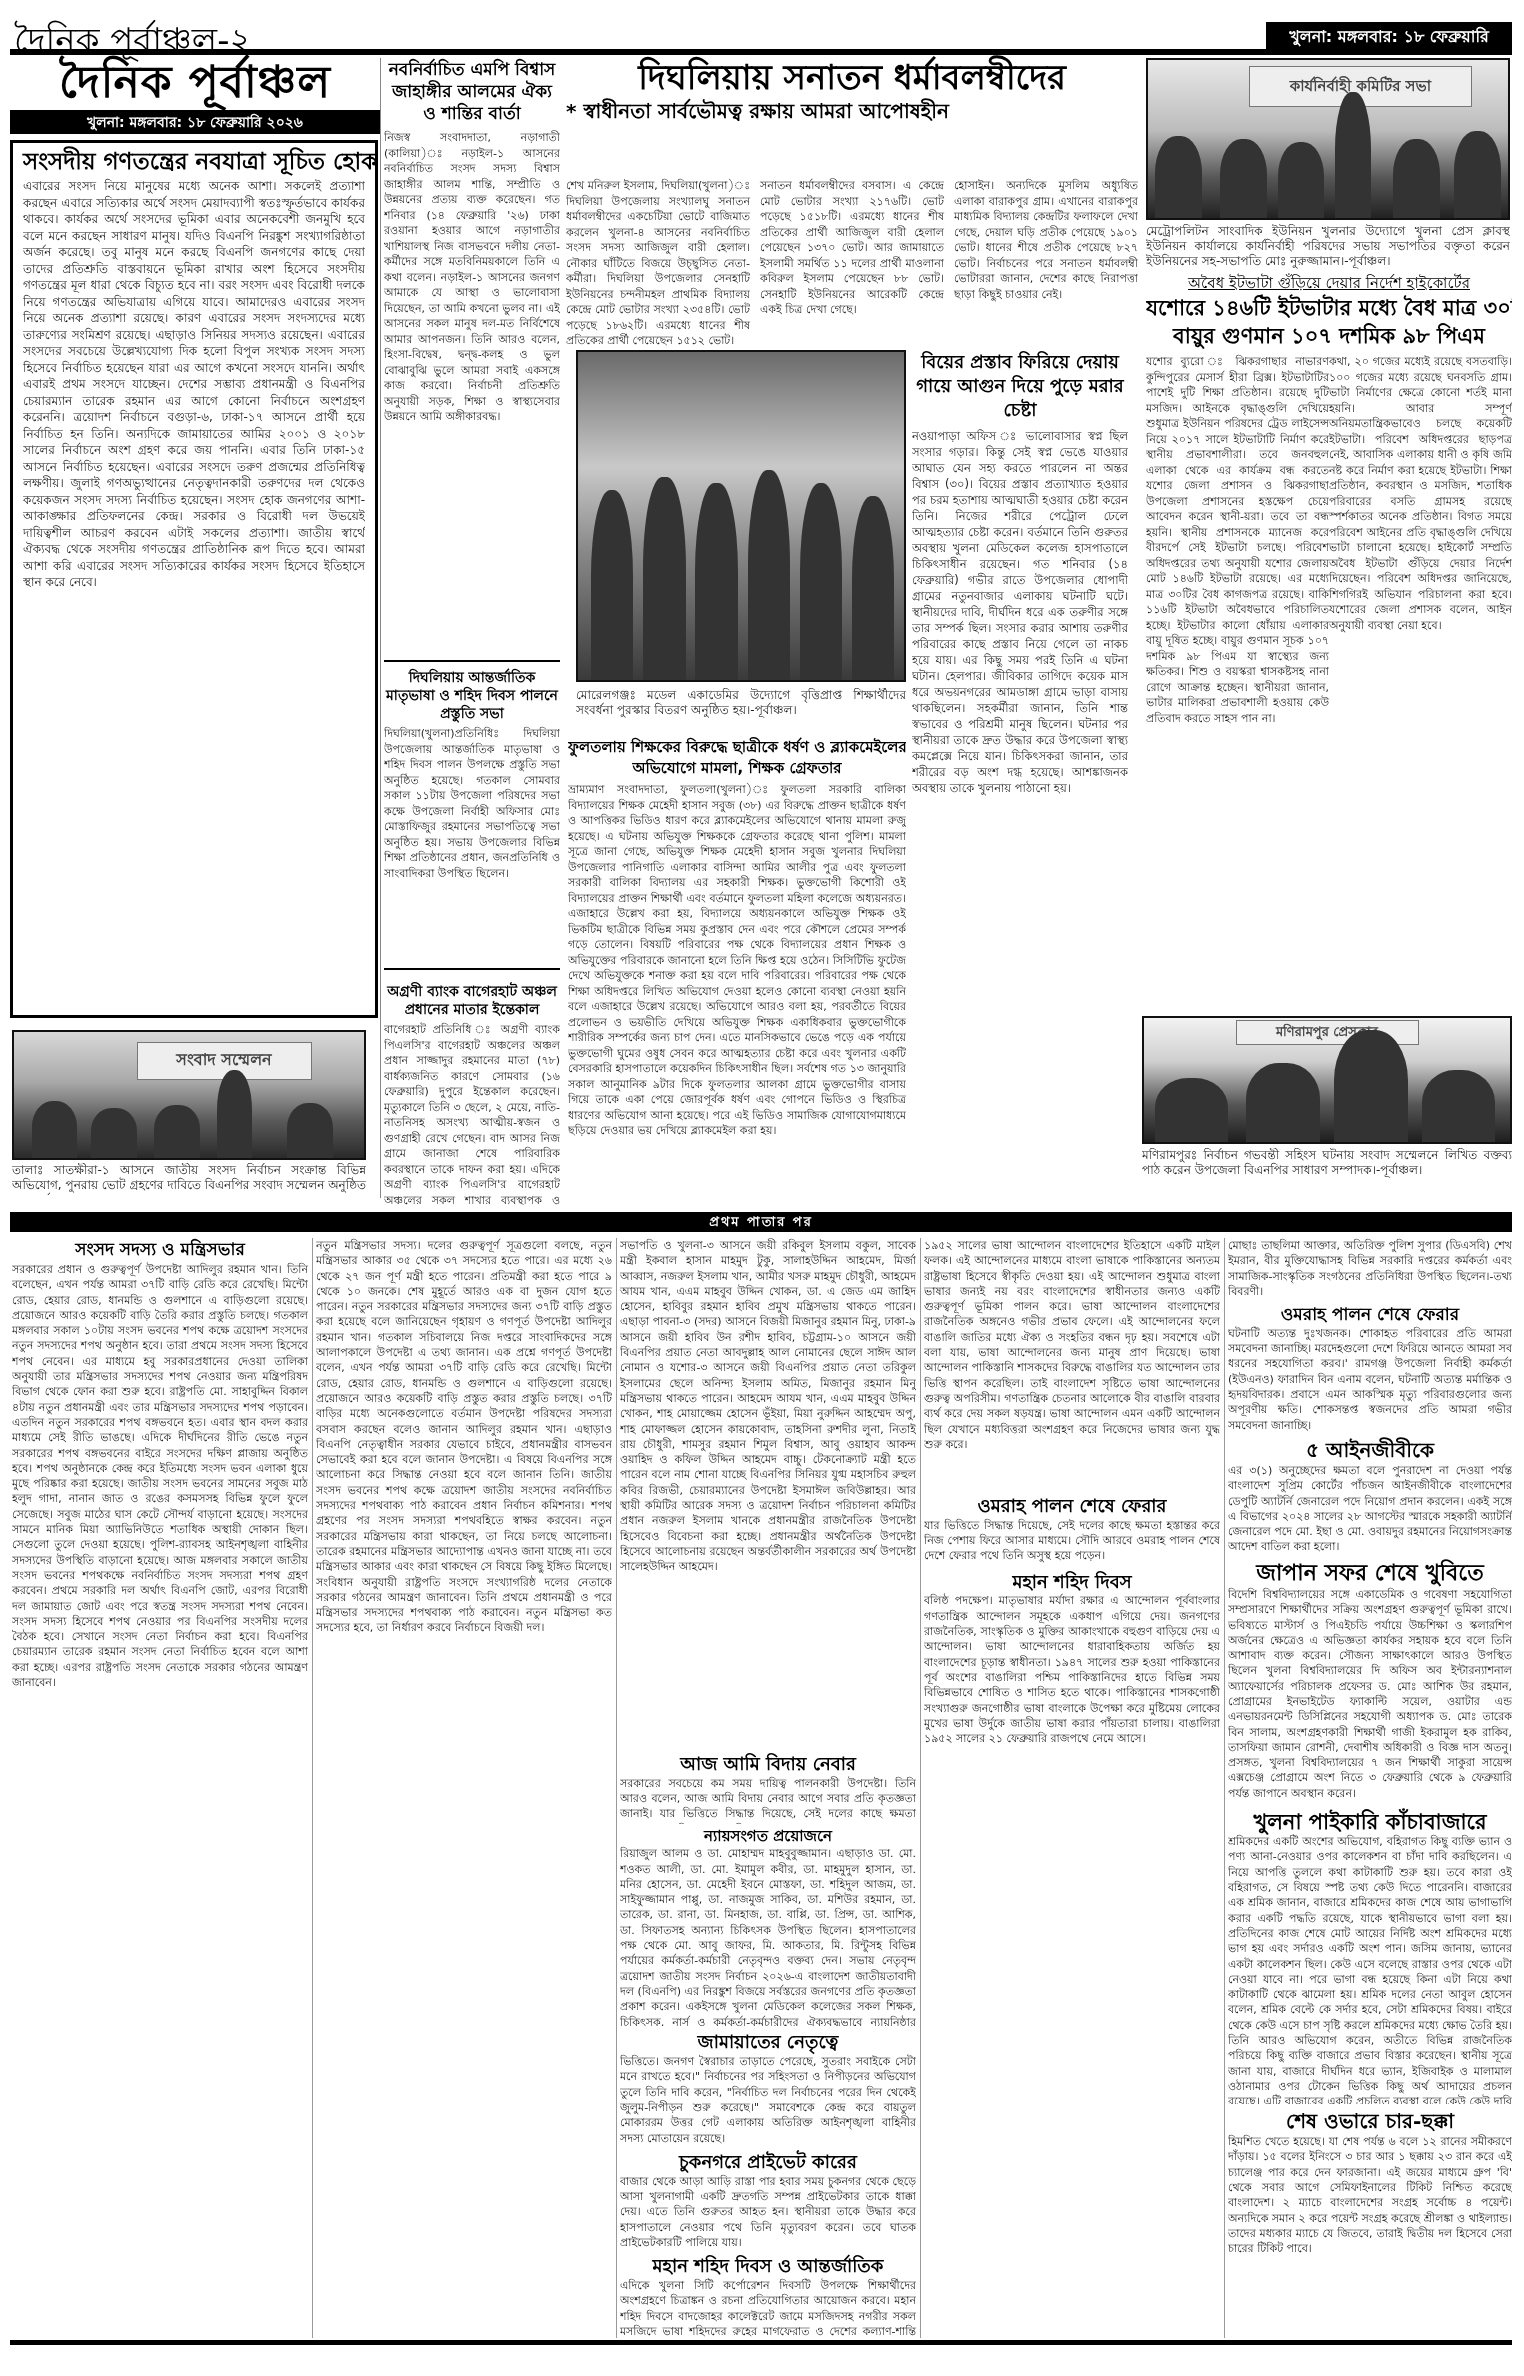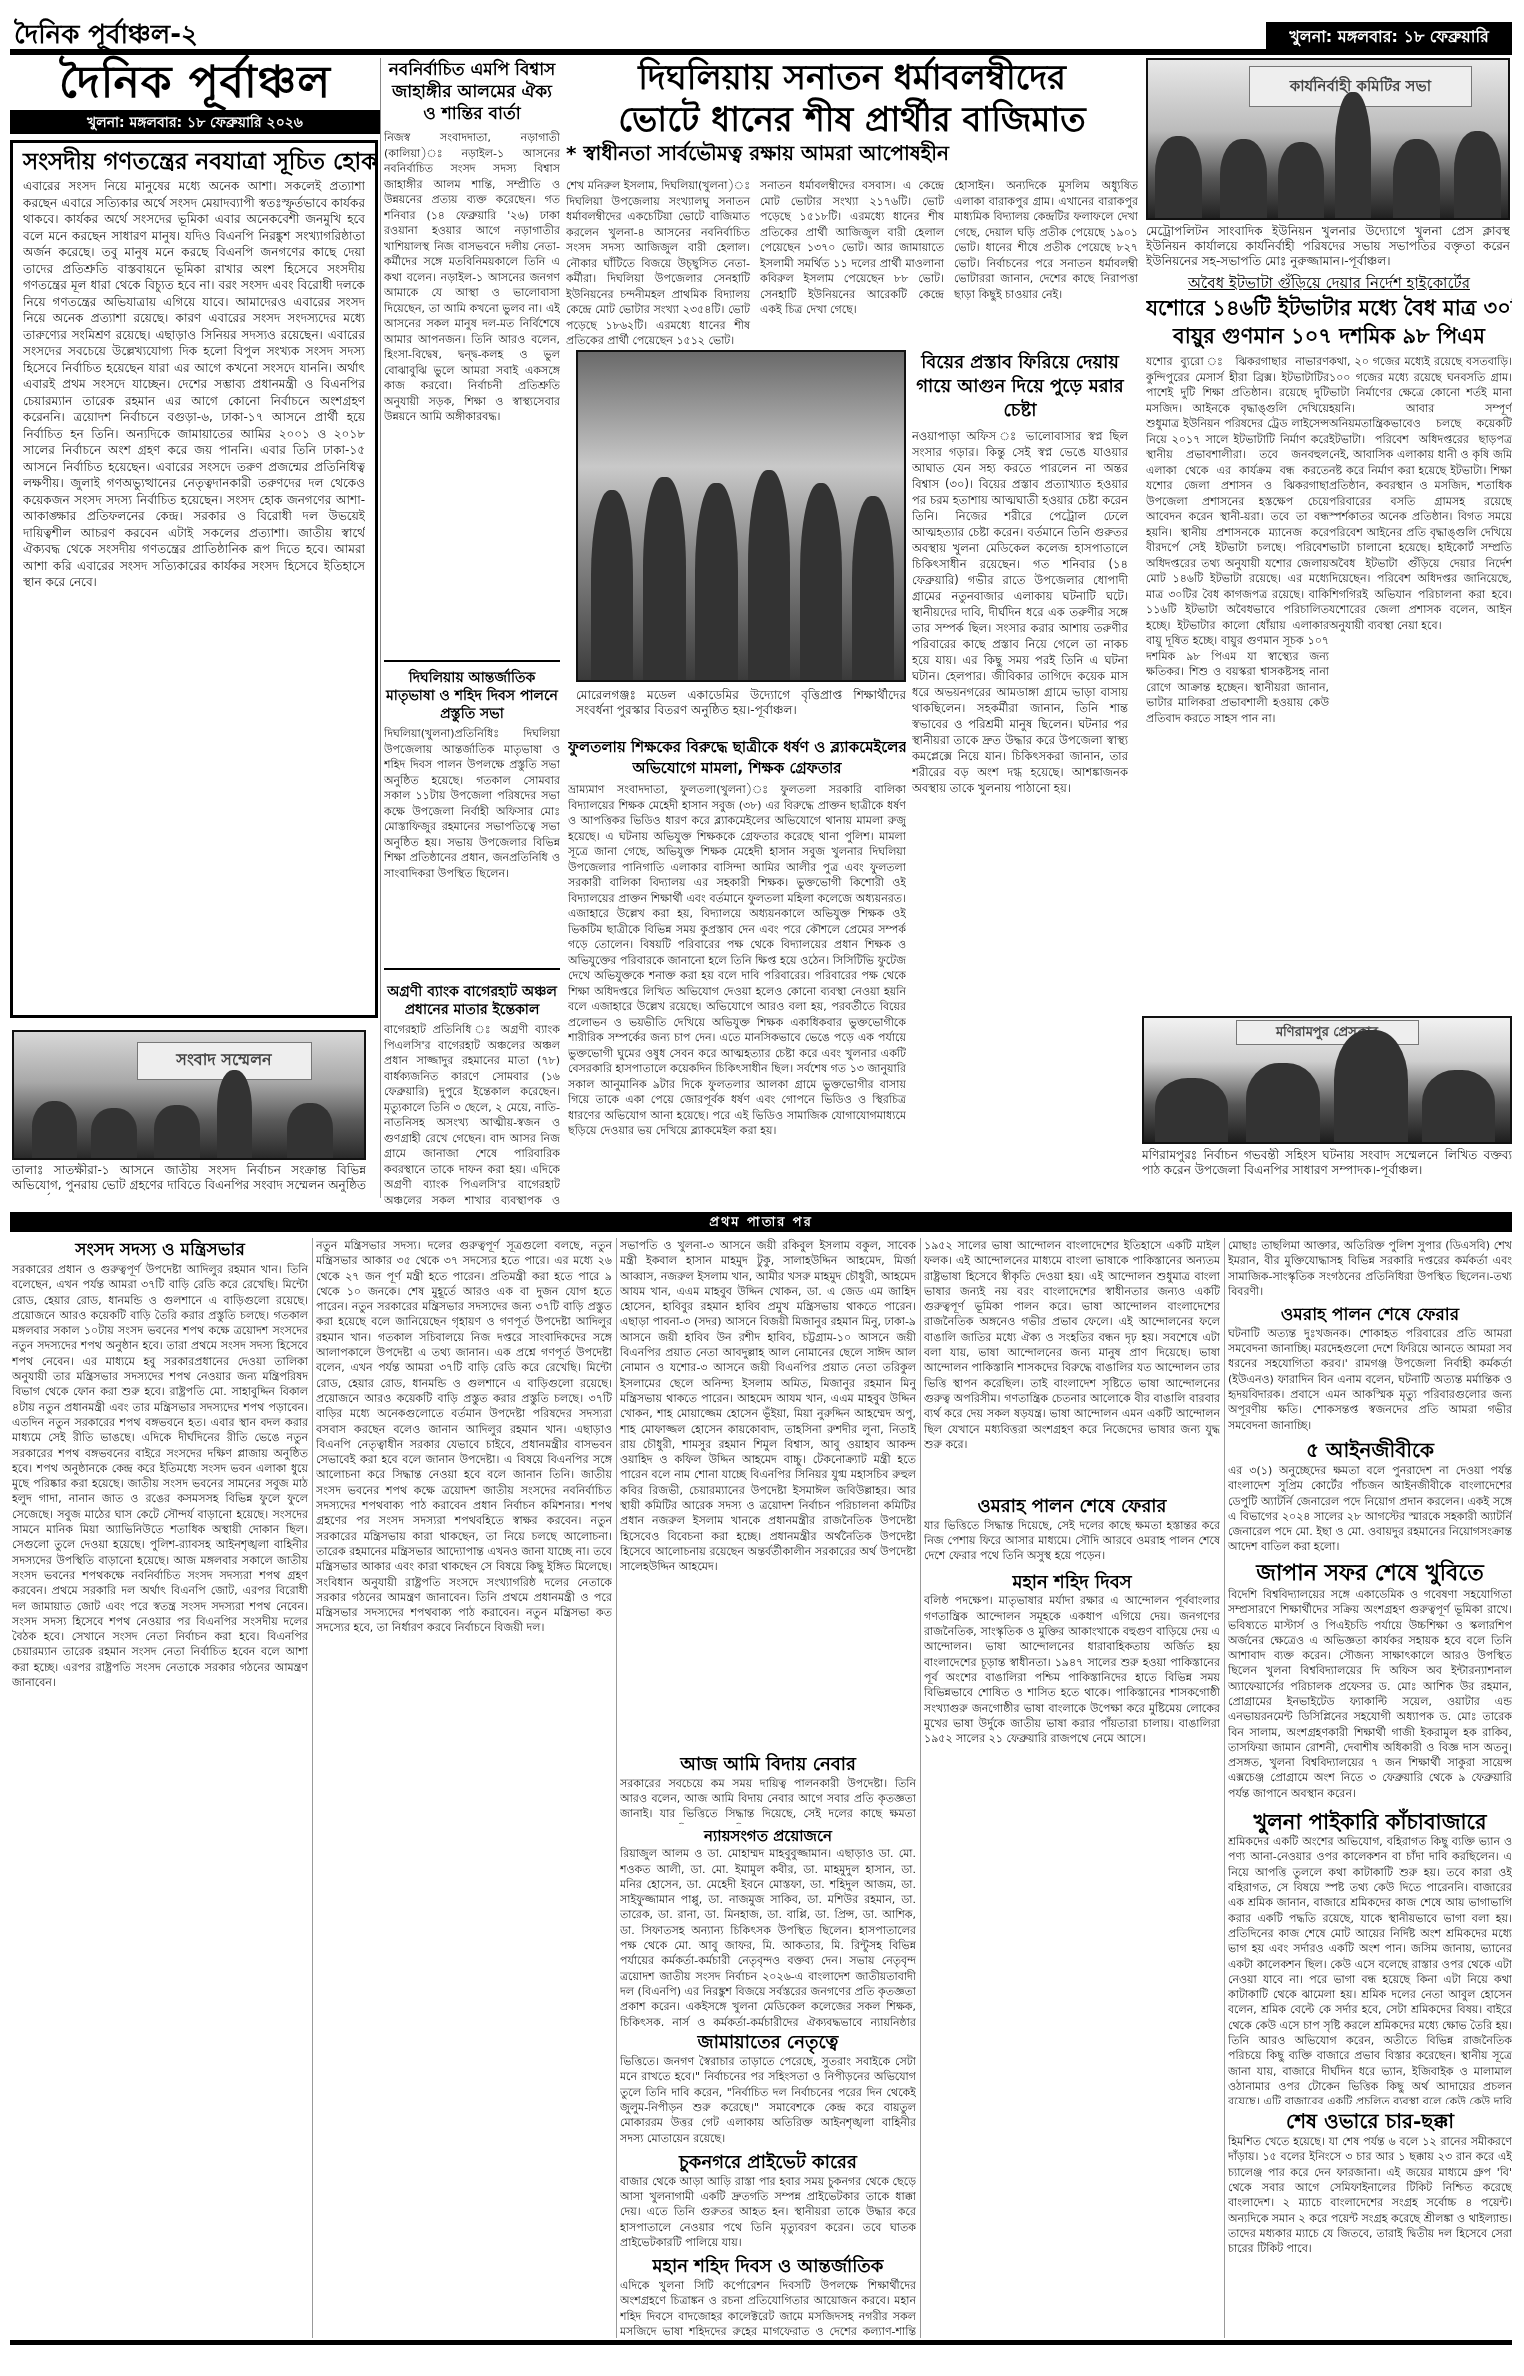--- a/index.html
+++ b/index.html
@@ -11,21 +11,21 @@
 .photo{background:linear-gradient(180deg,#d8d8d8 0%,#a8a8a8 40%,#5a5a5a 70%,#2a2a2a 100%);border:2px solid #111;overflow:hidden}
 .photo .banner{position:absolute;left:20%;right:20%;top:8%;height:30%;background:#eee;border:1px solid #777;display:flex;align-items:center;justify-content:center;font-weight:bold;color:#444;font-size:18px}
 .photo .person{position:absolute;bottom:0;width:13%;height:55%;background:#333;border-radius:45% 45% 0 0}
 .cap{font-size:12px;line-height:15px;color:#222;text-align:justify}
 .rule{background:#000}
 .bar{background:#000;color:#fff;font-weight:bold}
 </style>
 </head>
 <body>
 
-<div class="abs" style="left:14px;top:14px;font-size:26px;font-weight:bold;color:#000">দৈনিক পূর্বাঞ্চল-২</div>
+<div class="abs" style="left:14px;top:14px;font-size:34px;font-weight:normal;color:#000">দৈনিক পূর্বাঞ্চল-২</div>
 <div class="abs bar" style="left:1266px;top:22px;width:246px;height:30px;font-size:16px;line-height:30px;text-align:center">খুলনা: মঙ্গলবার: ১৮ ফেব্রুয়ারি ২০২৬</div>
 <div class="abs rule" style="left:10px;top:49px;width:1502px;height:6px"></div>
 
 <div class="abs" style="left:10px;top:58px;width:370px;height:900px;">
   <div style="font-size:44px;font-weight:900;text-align:center;letter-spacing:1px;color:#000;height:48px;line-height:48px;font-family:'DejaVu Serif',serif">দৈনিক পূর্বাঞ্চল</div>
   <div class="bar" style="margin-top:4px;height:24px;line-height:24px;font-size:14px;text-align:center">খুলনা: মঙ্গলবার: ১৮ ফেব্রুয়ারি ২০২৬</div>
 </div>
 
 <div class="abs" style="left:10px;top:140px;width:368px;height:878px;border:3px solid #000;padding:6px 10px;overflow:hidden;">
   <div class="hd" style="font-size:23px;margin-bottom:4px;white-space:nowrap">সংসদীয় গণতন্ত্রের নবযাত্রা সূচিত হোক</div>
@@ -53,21 +53,20 @@
   <div class="bt">দিঘলিয়া(খুলনা)প্রতিনিধিঃ দিঘলিয়া উপজেলায় আন্তর্জাতিক মাতৃভাষা ও শহিদ দিবস পালন উপলক্ষে প্রস্তুতি সভা অনুষ্ঠিত হয়েছে। গতকাল সোমবার সকাল ১১টায় উপজেলা পরিষদের সভা কক্ষে উপজেলা নির্বাহী অফিসার মোঃ মোস্তাফিজুর রহমানের সভাপতিত্বে সভা অনুষ্ঠিত হয়। সভায় উপজেলার বিভিন্ন শিক্ষা প্রতিষ্ঠানের প্রধান, জনপ্রতিনিধি ও সাংবাদিকরা উপস্থিত ছিলেন।</div>
 </div>
 
 <div class="abs" style="left:384px;top:968px;width:176px;height:240px;overflow:hidden;border-top:2px solid #000;padding-top:12px;">
   <div class="hd" style="font-size:14px;line-height:18px;margin-bottom:4px">অগ্রণী ব্যাংক বাগেরহাট অঞ্চল প্রধানের মাতার ইন্তেকাল</div>
   <div class="bt">বাগেরহাট প্রতিনিধি ঃ অগ্রণী ব্যাংক পিএলসি'র বাগেরহাট অঞ্চলের অঞ্চল প্রধান সাজ্জাদুর রহমানের মাতা (৭৮) বার্ধক্যজনিত কারণে সোমবার (১৬ ফেব্রুয়ারি) দুপুরে ইন্তেকাল করেছেন। মৃত্যুকালে তিনি ৩ ছেলে, ২ মেয়ে, নাতি-নাতনিসহ অসংখ্য আত্মীয়-স্বজন ও গুণগ্রাহী রেখে গেছেন। বাদ আসর নিজ গ্রামে জানাজা শেষে পারিবারিক কবরস্থানে তাকে দাফন করা হয়। এদিকে অগ্রণী ব্যাংক পিএলসি'র বাগেরহাট অঞ্চলের সকল শাখার ব্যবস্থাপক ও কর্মকর্তা-কর্মচারীবৃন্দ মরহুমার ইন্তেকালে গভীর শোক প্রকাশ করেছেন এবং শোকসন্তপ্ত পরিবারের প্রতি আন্তরিক সমবেদনা জানিয়েছেন।</div>
 </div>
 
 <div class="abs" style="left:566px;top:56px;width:572px;height:245px;">
   <div class="hd" style="font-size:34px;line-height:42px;white-space:nowrap">দিঘলিয়ায় সনাতন ধর্মাবলম্বীদের</div>
-  <div class="hd" style="font-size:34px;line-height:42px;white-space:nowrap">ভোটে ধানের শীষ প্রার্থীর বাজিমাত</div>
   <div class="hd" style="font-size:20px;line-height:26px;text-align:left;white-space:nowrap">* স্বাধীনতা সার্বভৌমত্ব রক্ষায় আমরা আপোষহীন</div>
 </div>
 <div class="abs" style="left:566px;top:178px;width:572px;height:170px;display:flex;gap:10px;overflow:hidden">
   <div class="bt" style="flex:1">শেখ মনিরুল ইসলাম, দিঘলিয়া(খুলনা)ঃ দিঘলিয়া উপজেলায় সংখ্যালঘু সনাতন ধর্মাবলম্বীদের একচেটিয়া ভোটে বাজিমাত করলেন খুলনা-৪ আসনের নবনির্বাচিত সংসদ সদস্য আজিজুল বারী হেলাল। নৌকার ঘাঁটিতে বিজয়ে উচ্ছ্বসিত নেতা-কর্মীরা। দিঘলিয়া উপজেলার সেনহাটি ইউনিয়নের চন্দনীমহল প্রাথমিক বিদ্যালয় কেন্দ্রে মোট ভোটার সংখ্যা ২৩৫৪টি। ভোট পড়েছে ১৮৬২টি। এরমধ্যে ধানের শীষ প্রতিকের প্রার্থী পেয়েছেন ১৫১২ ভোট।</div>
   <div class="bt" style="flex:1">সনাতন ধর্মাবলম্বীদের বসবাস। এ কেন্দ্রে মোট ভোটার সংখ্যা ২১৭৬টি। ভোট পড়েছে ১৫১৮টি। এরমধ্যে ধানের শীষ প্রতিকের প্রার্থী আজিজুল বারী হেলাল পেয়েছেন ১৩৭০ ভোট। আর জামায়াতে ইসলামী সমর্থিত ১১ দলের প্রার্থী মাওলানা কবিরুল ইসলাম পেয়েছেন ৮৮ ভোট। সেনহাটি ইউনিয়নের আরেকটি কেন্দ্রে একই চিত্র দেখা গেছে।</div>
   <div class="bt" style="flex:1">হোসাইন। অন্যদিকে মুসলিম অধ্যুষিত এলাকা বারাকপুর গ্রাম। এখানের বারাকপুর মাধ্যমিক বিদ্যালয় কেন্দ্রটির ফলাফলে দেখা গেছে, দেয়াল ঘড়ি প্রতীক পেয়েছে ১৯০১ ভোট। ধানের শীষে প্রতীক পেয়েছে ৮২৭ ভোট। নির্বাচনের পরে সনাতন ধর্মাবলম্বী ভোটাররা জানান, দেশের কাছে নিরাপত্তা ছাড়া কিছুই চাওয়ার নেই।</div>
 </div>
 
 <div class="abs photo" style="left:576px;top:350px;width:330px;height:332px;background:linear-gradient(180deg,#6a6a6a 0%,#c9c9c9 35%,#8a8a8a 60%,#3a3a3a 100%);">
   <div class="person" style="left:4%;height:58%"></div>

